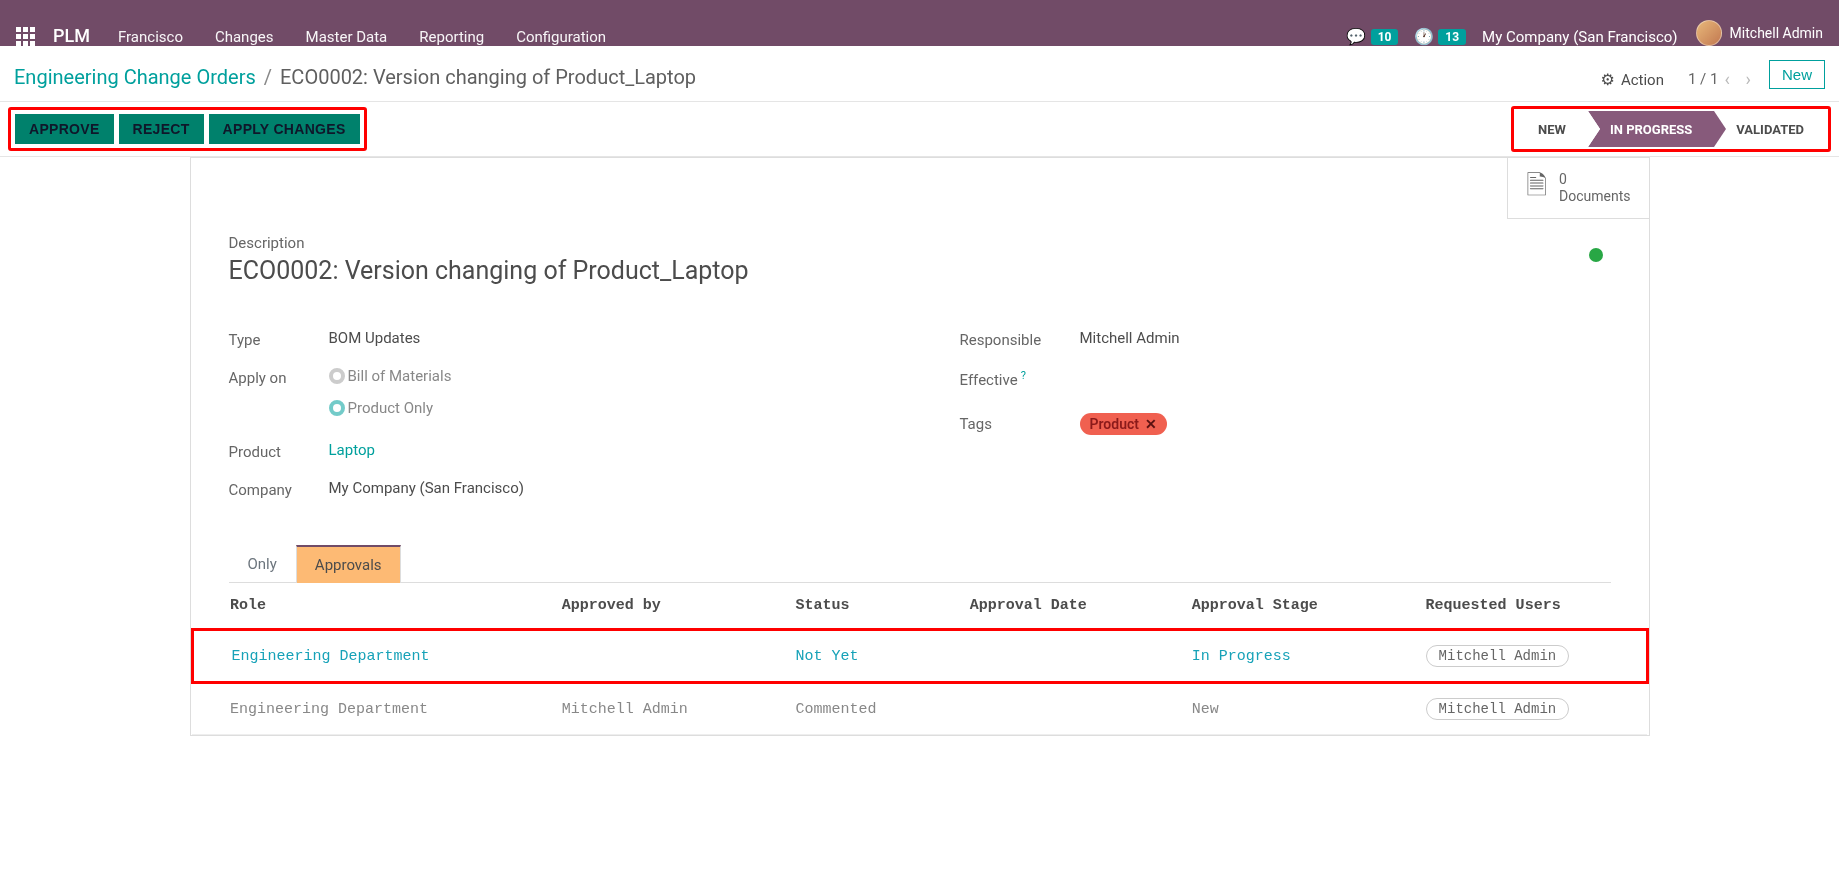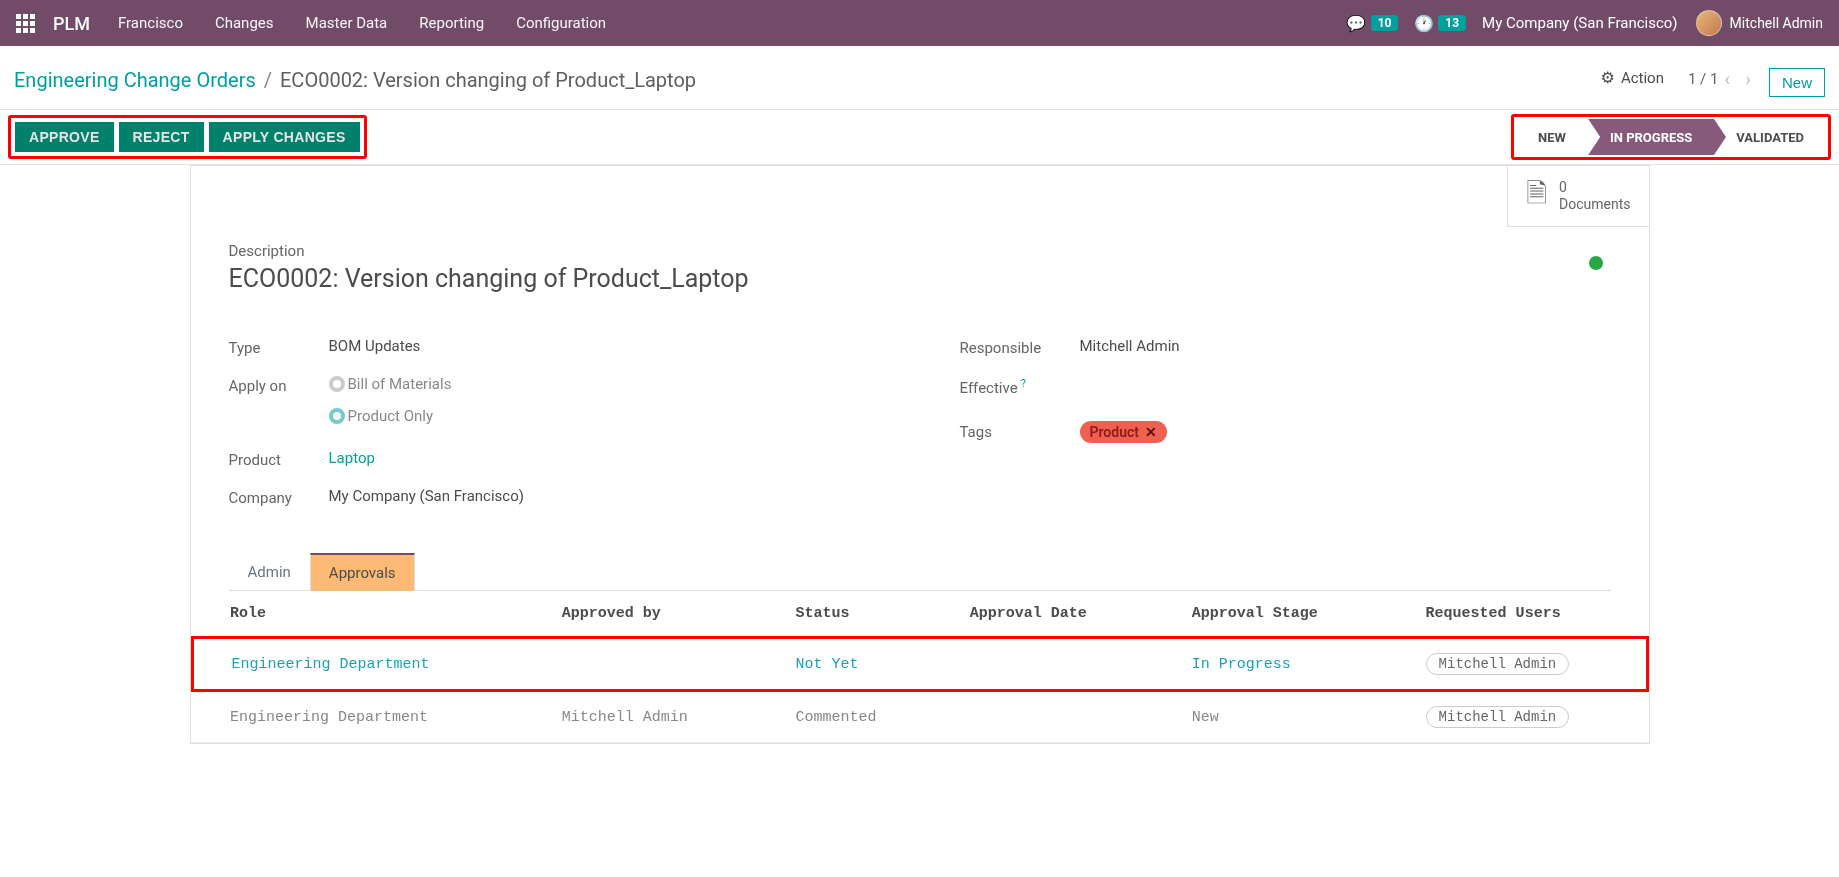--- a/index.html
+++ b/index.html
@@ -1,48 +1,48 @@
 <!DOCTYPE html>
 <html><head>
 <meta charset="utf-8">
 <style>
 * { margin: 0; padding: 0; box-sizing: border-box; }
 body { font-family: -apple-system, BlinkMacSystemFont, "Segoe UI", Roboto, "Helvetica Neue", Arial, sans-serif; color: #4c4c4c; background: #fff; font-size: 14px; }
 
 
-.navbar { background: #714B67; height: 46px; display: flex; align-items: center; padding: 0 16px; color: #fff; }
+.navbar { background: #714B67; height: 46px; display: flex; align-items: flex-end; padding: 0 16px; color: #fff; }
 .navbar .apps-icon { display: grid; grid-template-columns: repeat(3, 5px); grid-template-rows: repeat(3, 5px); gap: 2px; margin-right: 18px; }
 .navbar .apps-icon span { background: #fff; width: 5px; height: 5px; }
 .navbar .brand { font-size: 18px; font-weight: 500; margin-right: 28px; }
 .navbar .nav-link { color: #fff; opacity: 0.95; margin-right: 32px; font-size: 15px; cursor: pointer; }
 .navbar .spacer { flex: 1; }
 .navbar .badge-link { display: flex; align-items: center; margin-right: 16px; cursor: pointer; }
 .navbar .badge-icon { font-size: 16px; margin-right: 4px; }
 .navbar .badge { background: #00A09D; color: #fff; padding: 1px 7px; border-radius: 3px; font-size: 12px; font-weight: bold; }
 .navbar .company { margin-right: 18px; font-size: 15px; }
 .navbar .user { display: flex; align-items: center; }
 .navbar .avatar { width: 26px; height: 26px; border-radius: 50%; background: linear-gradient(135deg,#e8b87a,#c27850); margin-right: 8px; border: 1px solid rgba(255,255,255,0.4); }
 
 
-.breadcrumb-row { display: flex; align-items: flex-start; padding: 22px 14px 12px; }
+.breadcrumb-row { display: flex; align-items: flex-end; padding: 14px 14px 12px; }
 .breadcrumb { font-size: 20px; display: flex; align-items: center; gap: 8px; }
 .breadcrumb .root { color: #00A09D; cursor: pointer; }
 .breadcrumb .sep { color: #888; }
 .breadcrumb .current { color: #5f5f5f; }
 .breadcrumb-row .spacer { flex: 1; }
 .action-link { color: #4c4c4c; display: flex; align-items: center; margin-right: 24px; cursor: pointer; font-size: 15px; }
 .action-link .gear { margin-right: 6px; font-size: 16px; }
 .pager { display: flex; align-items: center; color: #666; font-size: 15px; margin-right: 12px; }
 .pager .arrows span { color: #bbb; padding: 0 6px; font-size: 18px; cursor: pointer; }
 .btn-new { border: 1px solid #00A09D; color: #00A09D; background: #fff; padding: 5px 12px; font-size: 15px; cursor: pointer; }
 
 
 .action-row { display: flex; align-items: center; padding: 4px 8px; border-top: 1px solid #e5e5e5; border-bottom: 1px solid #e5e5e5; }
 .highlight-red-left { border: 3px solid #FF0000; padding: 4px; display: flex; gap: 5px; border-radius: 3px; }
-.btn-primary { background: #00816C; color: #e5e5e5; border: none; padding: 7px 14px; font-size: 14px; font-weight: 700; letter-spacing: 0.3px; cursor: pointer; }
+.btn-primary { background: #00816C; color: #0f172a; border: none; padding: 7px 14px; font-size: 14px; font-weight: 700; letter-spacing: 0.3px; cursor: pointer; }
 .action-row .spacer { flex: 1; }
 .highlight-red-right { border: 3px solid #FF0000; padding: 2px 2px; border-radius: 3px; }
 .status-bar { display: flex; align-items: stretch; height: 36px; }
 .status-step { display: flex; align-items: center; padding: 0 22px; font-size: 13px; font-weight: 700; color: #4c4c4c; background: #fff; position: relative; }
 .status-step.active { background: #875A7B; color: #fff; }
 .status-step::after { content: ""; position: absolute; right: -12px; top: 0; width: 0; height: 0; border-top: 18px solid transparent; border-bottom: 18px solid transparent; border-left: 12px solid #fff; z-index: 2; }
 .status-step.active::after { border-left-color: #875A7B; }
 .status-step.active::before { content: ""; position: absolute; left: 0; top: 0; width: 0; height: 0; border-top: 18px solid transparent; border-bottom: 18px solid transparent; border-left: 12px solid #fff; z-index: 2; }
 .status-step:last-child::after { display:none; }
 
@@ -225,21 +225,21 @@
               <span class="tag-pill">
                 <span>Product</span>
                 <span class="x">✕</span>
               </span>
             </div>
           </div>
         </div>
       </div>
 
       <div class="tabs">
-        <div class="tab">Admin</div>
+        <div class="tab">Only</div>
         <div class="tab active">Approvals</div>
       </div>
     </div>
 
     <table class="table">
       <thead>
         <tr>
           <th>Role</th>
           <th>Approved by</th>
           <th>Status</th>

